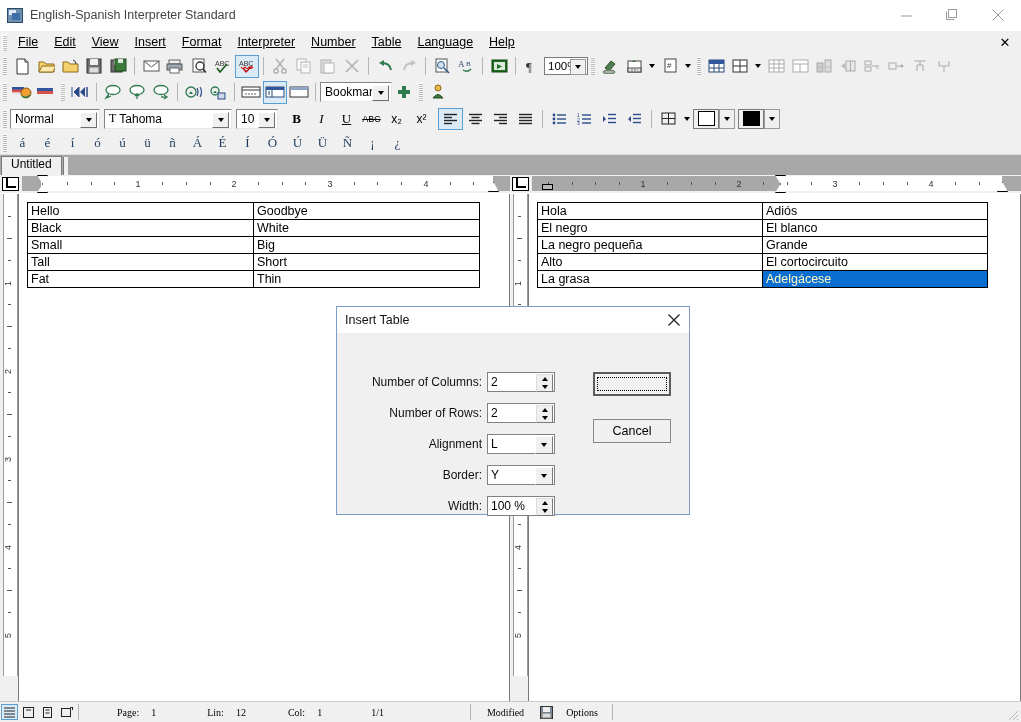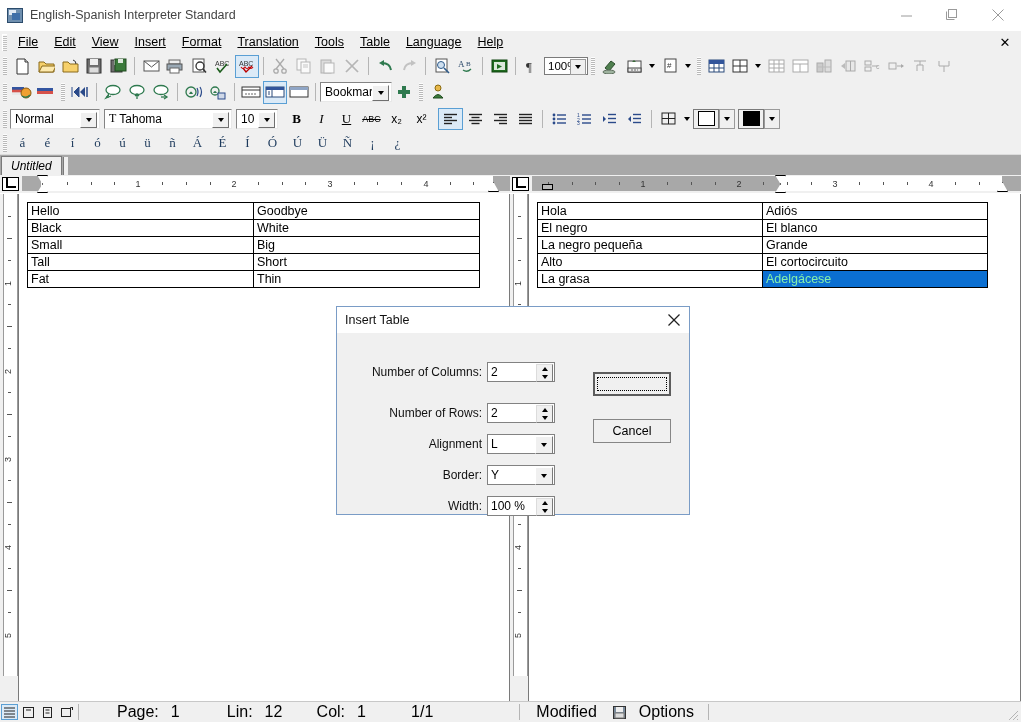--- a/index.html
+++ b/index.html
@@ -63,21 +63,21 @@
               display:flex;align-items:center;justify-content:center;font-size:6px;}
 
   
   .chbar{height:22px;background:#f0f0f0;display:flex;align-items:center;}
   .chbtn{width:25px;height:20px;display:flex;align-items:center;justify-content:center;
          font-size:13px;color:#1d3a5c;font-family:"Liberation Serif",serif;}
 
   
   .tabstrip{height:20px;background:#a8a8a8;display:flex;align-items:flex-end;border-top:1px solid #dcdcdc;}
   .doctab{height:18px;background:#f0f0f0;border:1px solid #7a7a7a;border-bottom:none;
-          padding:0 9px;display:flex;align-items:center;font-size:12px;margin-left:1px;font-style:italic;}
+          padding:0 9px;display:flex;font-size:12px;margin-left:1px;}
   .tabgap{width:4px;height:18px;background:#f0f0f0;border-left:1px solid #7a7a7a;margin-left:1px;}
 
   
   .panes{position:relative;height:500px;display:flex;background:#a8a8a8;}
   .pane{position:relative;background:#a8a8a8;}
   .pane-left{width:510px;}
   .pane-right{width:511px;}
   .hruler{height:18px;background:#f0f0f0;position:relative;overflow:hidden;border-bottom:1px solid #fff;}
   .hr-corner{position:absolute;left:2px;top:2px;width:17px;height:14px;background:#fff;border:1px solid #000;
              display:flex;align-items:flex-end;justify-content:flex-start;box-sizing:border-box;}
@@ -101,26 +101,26 @@
   .vtickmaj{position:absolute;left:3px;width:13px;font-size:9px;color:#333;text-align:center;
             writing-mode:vertical-rl;transform:rotate(180deg);}
   .vtickmin{position:absolute;left:8px;width:3px;height:1px;background:#555;}
   .vtickmid{position:absolute;left:7px;width:5px;height:1px;background:#555;}
   .page{flex:1;background:#fff;border:1px solid #7a7a7a;border-top:none;position:relative;overflow:hidden;}
 
   
   .doctable{border-collapse:collapse;margin:8px 0 0 8px;table-layout:fixed;}
   .doctable td{border:1px solid #000;height:16px;padding:0 3px;font-size:12.5px;
                font-family:"Liberation Sans",sans-serif;vertical-align:middle;white-space:nowrap;}
-  .doctable td.sel{background:#0b6fd1;color:#86efac;}
+  .doctable td.sel{background:#0b6fd1;color:#fef9c3;}
 
   
   .statusbar{position:absolute;left:0;bottom:0;width:1021px;height:20px;background:#f0f0f0;
              border-top:1px solid #c8c8c8;display:flex;align-items:center;}
-  .sb-cell{height:20px;display:flex;align-items:center;padding:0 6px;font-size:16px;color:#000;}
+  .sb-cell{height:20px;display:flex;align-items:center;padding:0 6px;font-size:10px;color:#000;font-family:Liberation Serif, serif;}
   .sb-sep{width:1px;height:16px;background:#b5b5b5;margin:0 2px;}
   .sb-icon{width:17px;height:16px;display:flex;align-items:center;justify-content:center;margin:0 1px;}
   .sb-icon.active{border:1px solid #5a9fd4;background:#dbeaf7;box-sizing:border-box;}
   .sb-grip{position:absolute;right:2px;bottom:1px;width:12px;height:12px;}
 
   
   .dlg{position:absolute;left:336px;top:306px;width:352px;height:207px;background:#f0f0f0;
        border:1px solid #7a9cc6;box-shadow:0 0 0 0 rgba(0,0,0,0);z-index:50;}
   .dlg-title{height:26px;background:#fff;display:flex;align-items:center;border-bottom:1px solid #f0f0f0;}
   .dlg-title span{margin-left:8px;font-size:12.5px;color:#111;}
@@ -182,22 +182,22 @@
     </div>
   </div>
 
   <div class="menubar">
     <div class="grip"></div>
     <div class="menu-item"><u>File</u></div>
     <div class="menu-item"><u>Edit</u></div>
     <div class="menu-item"><u>View</u></div>
     <div class="menu-item"><u>Insert</u></div>
     <div class="menu-item"><u>Format</u></div>
-    <div class="menu-item"><u>Translation</u></div>
-    <div class="menu-item"><u>Tools</u></div>
+    <div class="menu-item"><u>Interpreter</u></div>
+    <div class="menu-item"><u>Number</u></div>
     <div class="menu-item"><u>Table</u></div>
     <div class="menu-item"><u>Language</u></div>
     <div class="menu-item"><u>Help</u></div>
     <div class="doc-close">✕</div>
   </div>
 
   <div class="toolbar">
     <div class="tb-grip"></div>
 
     <div class="tbtn">
@@ -936,21 +936,21 @@
       <span>Insert Table</span>
       <div class="dlg-close">
         <svg width="12" height="12">
             <line x1="0.5" y1="0.5" x2="11.5" y2="11.5" stroke="#222" stroke-width="1.2"></line>
             <line x1="11.5" y1="0.5" x2="0.5" y2="11.5" stroke="#222" stroke-width="1.2"></line>
           </svg>
       </div>
     </div>
     <div class="dlg-body">
 
-      <div class="frow" style="left:25px;top:28px;">
+      <div class="frow" style="left:25px;top:38px;">
         <span class="flabel">Number of Columns:</span>
         <span class="fspin">
           <span>2</span>
           <span class="spin">
               <i class="arrow-up"></i>
               <i class="arrow-dn"></i>
             </span>
         </span>
       </div>
 

